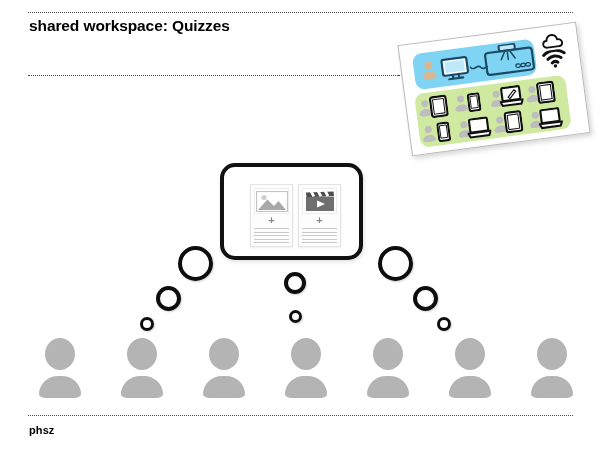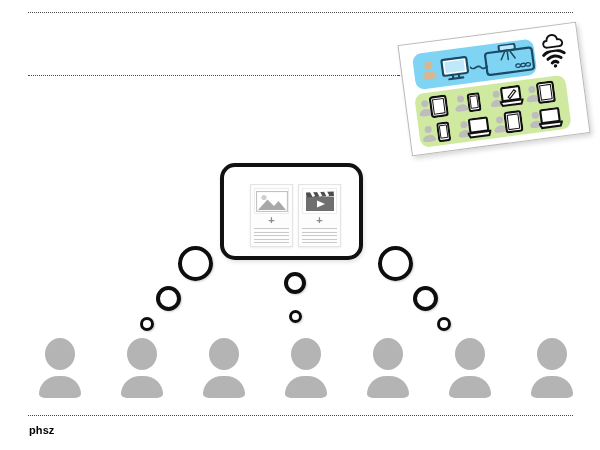--- a/index.html
+++ b/index.html
@@ -219,20 +219,21 @@
 </style>
 </head>
 <body>
 
 <div id="slide">
 
   <div id="header-rule-top" class="rule-dotted"></div>
   <div id="header-rule-bot" class="rule-dotted"></div>
   <div id="card-connector"></div>
 
+  <div id="page-title">shared workspace: Quizzes</div>
 
   <div id="classroom-card">
     <div id="card-inner">
 
       <div id="band-teacher" class="band">
         <div class="person-dot-head" style="left:11px;top:9px;width:8px;height:8px;background:#d4b896;"></div>
         <div class="person-dot-body" style="left:8px;top:19px;width:14px;height:8px;background:#d4b896;"></div>
 
         <svg class="card-icon" style="left:27px;top:8px;" width="30" height="25" viewBox="0 0 30 25">
           <rect x="1.5" y="1.5" width="25" height="16" rx="2" fill="#ffffff" stroke="#1b4a66" stroke-width="2.2"></rect>

